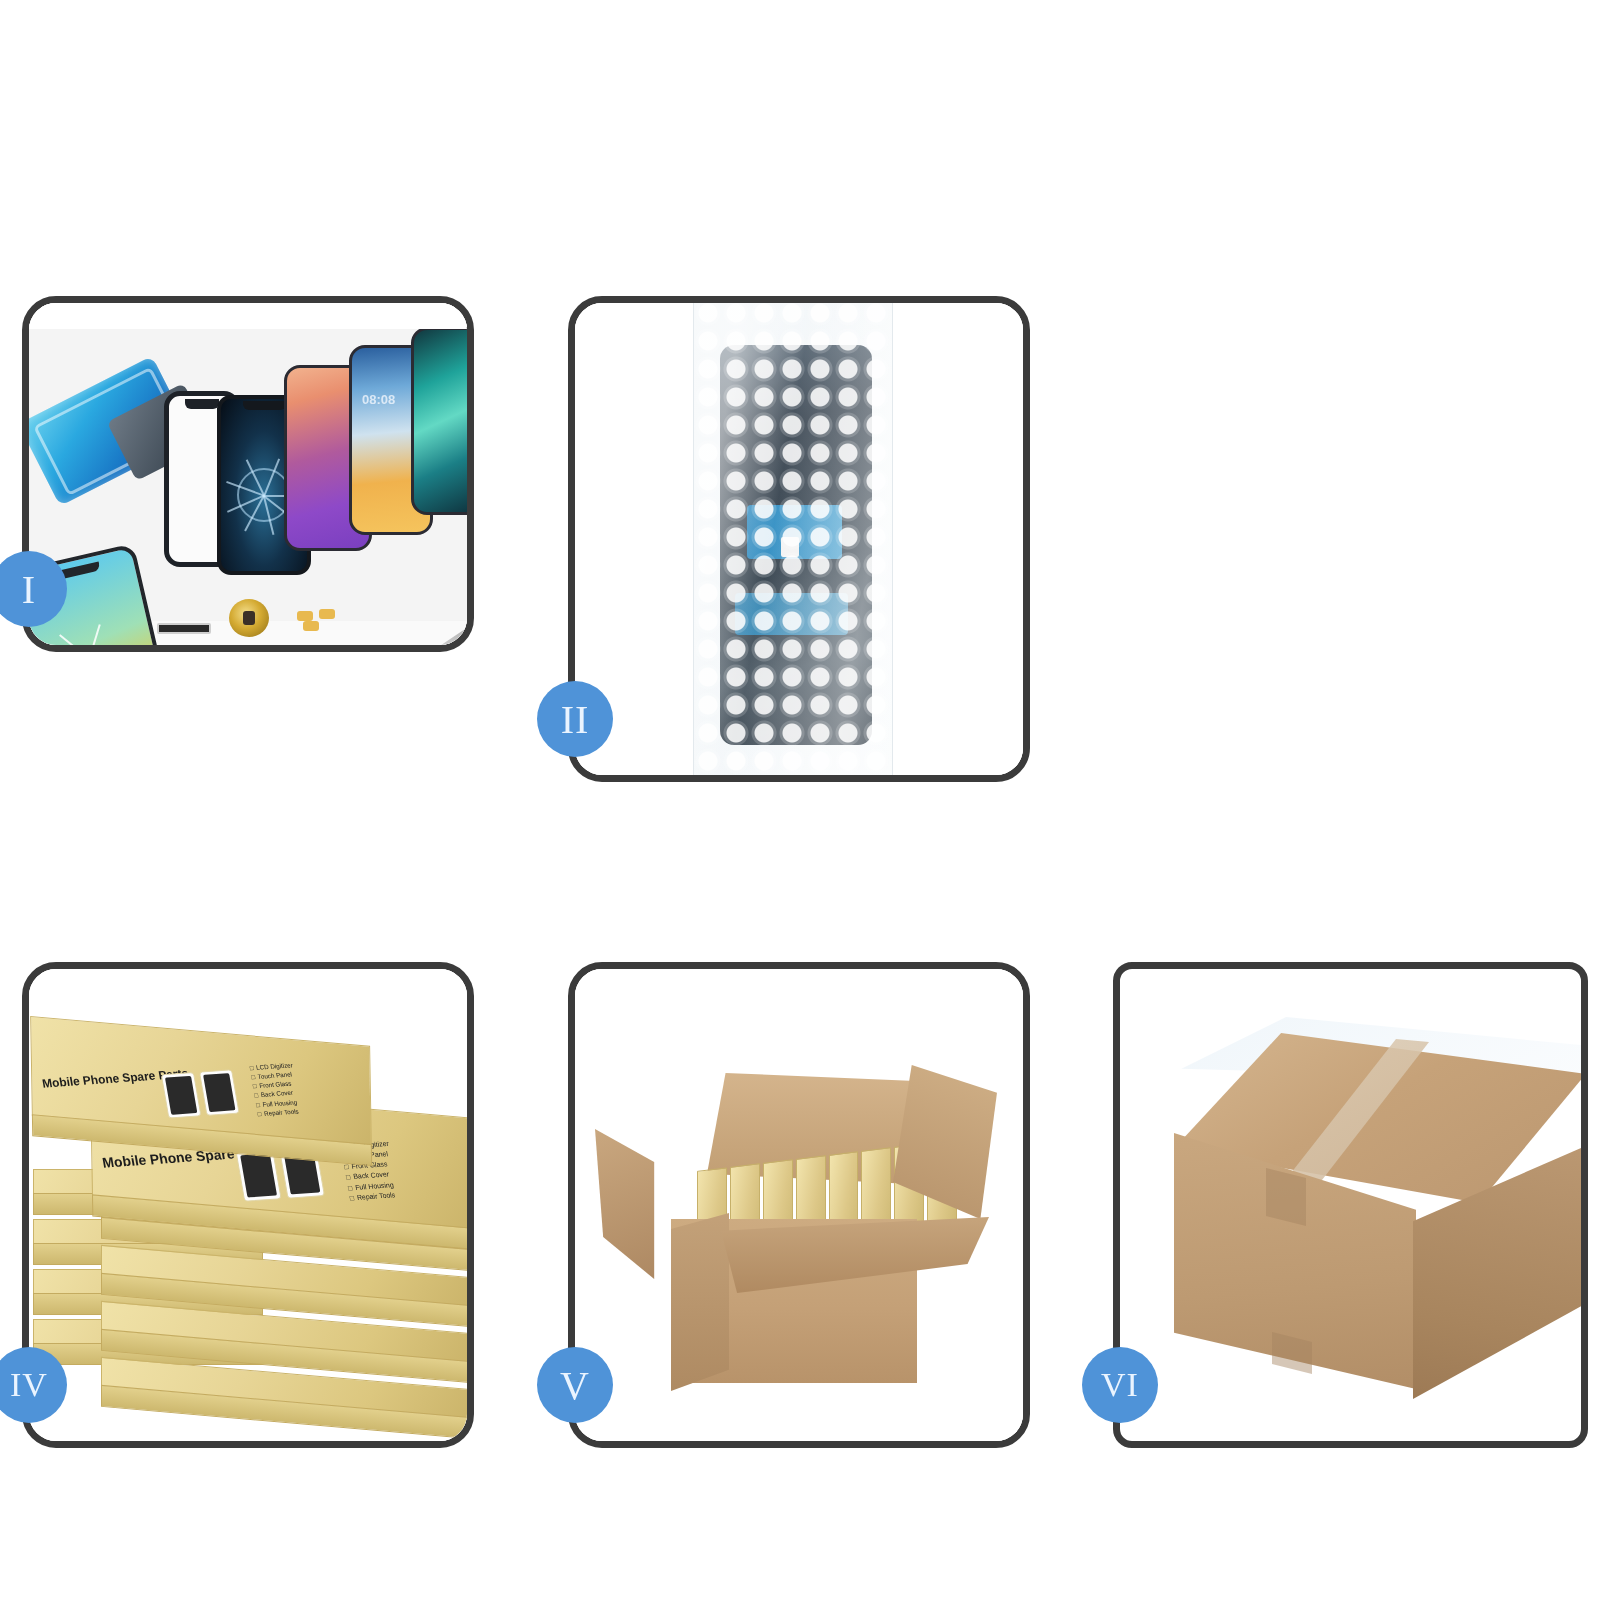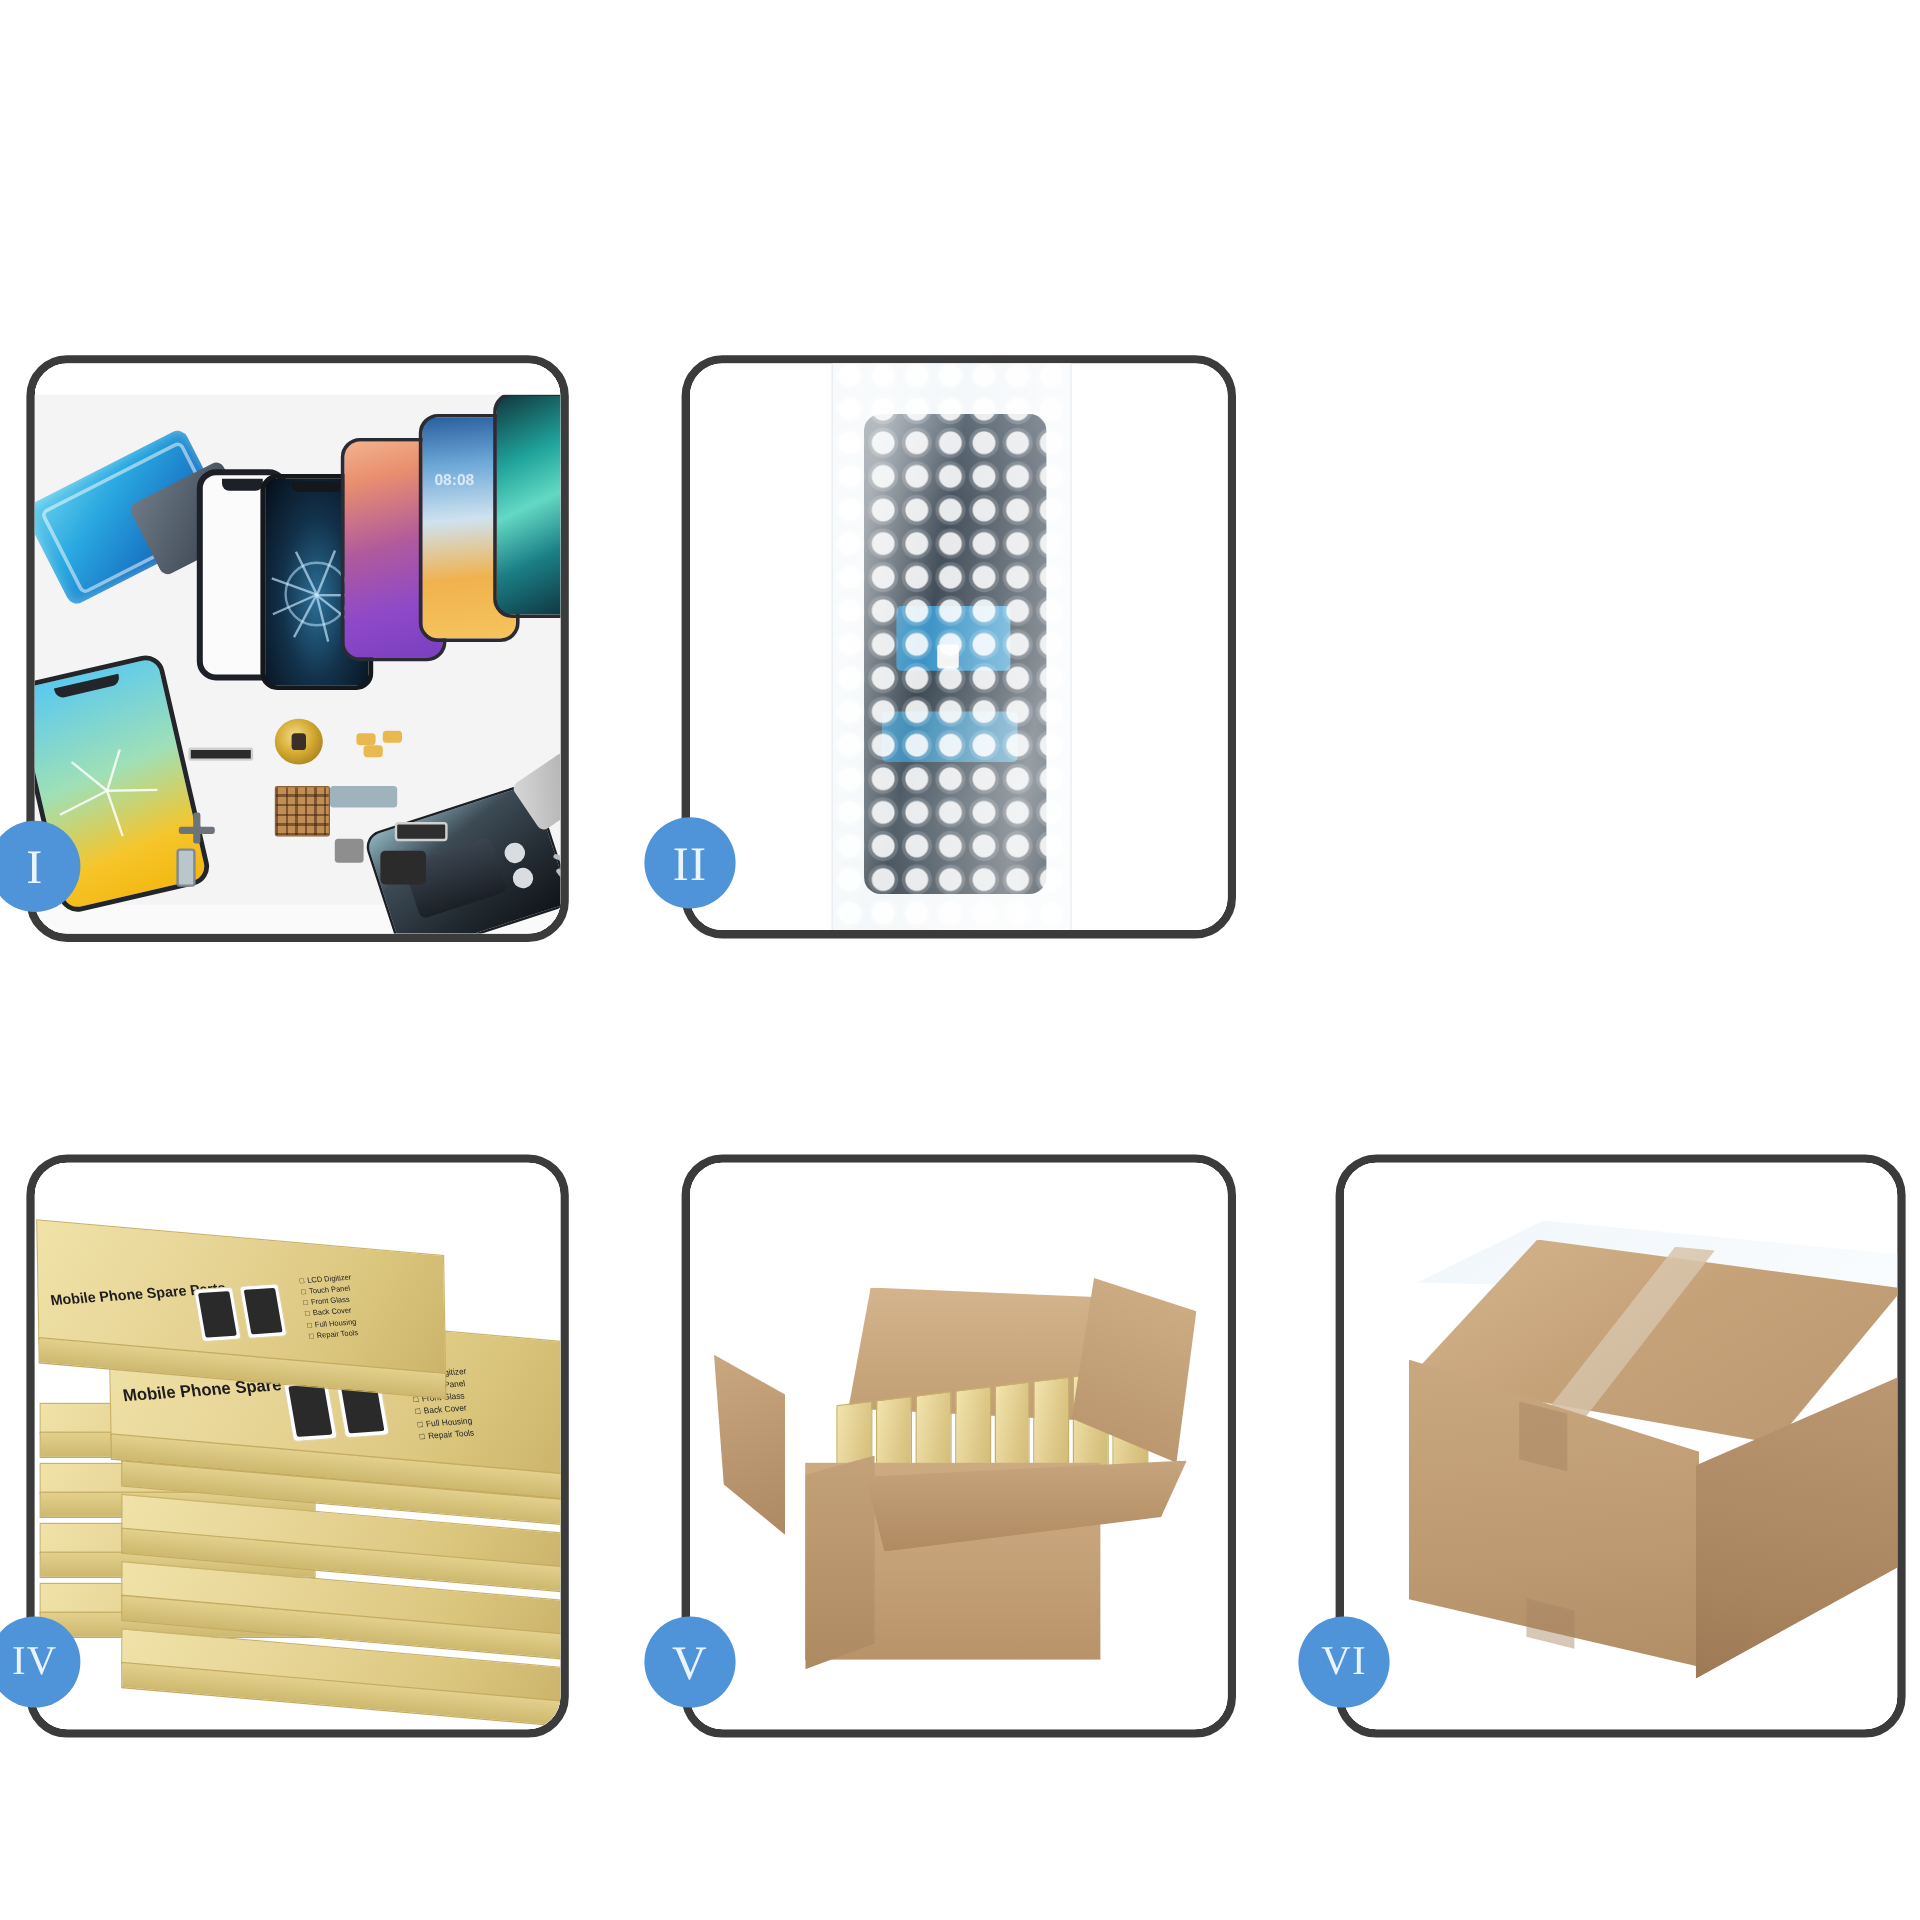--- a/index.html
+++ b/index.html
@@ -44,26 +44,26 @@
     overflow: visible;
   }
   .panel-inner {
     position: absolute;
     inset: 0;
     border-radius: 27px;
     overflow: hidden;
     background: #ffffff;
   }
   
-  .p1 { left: 22px;   top: 296px;  width: 452px; height: 489px; }
+  .p1 { left: 22px;   top: 296px;  width: 452px; height: 356px; }
   .p2 { left: 568px;  top: 296px;  width: 462px; height: 486px; }
   .p3 { left: 1113px; top: 296px;  width: 475px; height: 486px; }
   .p4 { left: 22px;   top: 962px;  width: 452px; height: 486px; }
   .p5 { left: 568px;  top: 962px;  width: 462px; height: 486px; }
-  .p6 { left: 1113px; top: 962px;  width: 475px; height: 486px; }
+  .p6 { left: 1113px; top: 962px;  width: 475px; height: 486px; border-radius: 19px; }
 
   
   .badge {
     position: absolute;
     left: -38px;
     bottom: 18px;
     width: 76px; height: 76px;
     border-radius: 50%;
     background: #4f93d8;
     color: #eaf4ff;

